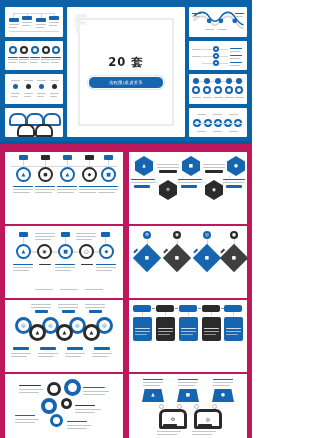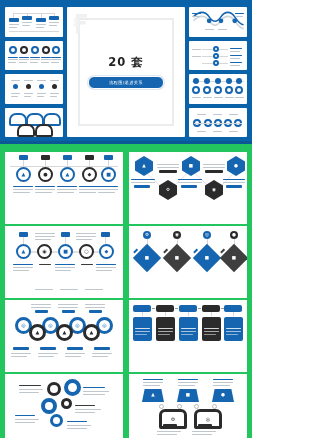--- a/index.html
+++ b/index.html
@@ -1,19 +1,19 @@
 <!DOCTYPE html>
 <html><head>
 <meta charset="utf-8">
 <title>PPT Template Preview</title>
 <style>
   html,body{margin:0;padding:0;background:#ffffff;}
   body{width:252px;height:438px;overflow:hidden;
        font-family:"DejaVu Sans","Liberation Sans",sans-serif;}
-  .page{position:relative;width:252px;height:438px;background:#22c55e;}
+  .page{position:relative;width:252px;height:438px;background:#be185d;}
 
   
   .hero{position:relative;width:252px;height:144px;background:#0a63a8;
         box-sizing:border-box;padding:7px 5px;display:flex;gap:4px;
         align-items:stretch;justify-content:space-between;}
   .hero::after{content:"";position:absolute;left:0;right:0;bottom:0;height:3px;
         background:#0a5896;}
 
   .thumbcol{width:58px;display:flex;flex-direction:column;gap:4px;}
   .thumb{flex:1;background:#ffffff;border-radius:1px;position:relative;

